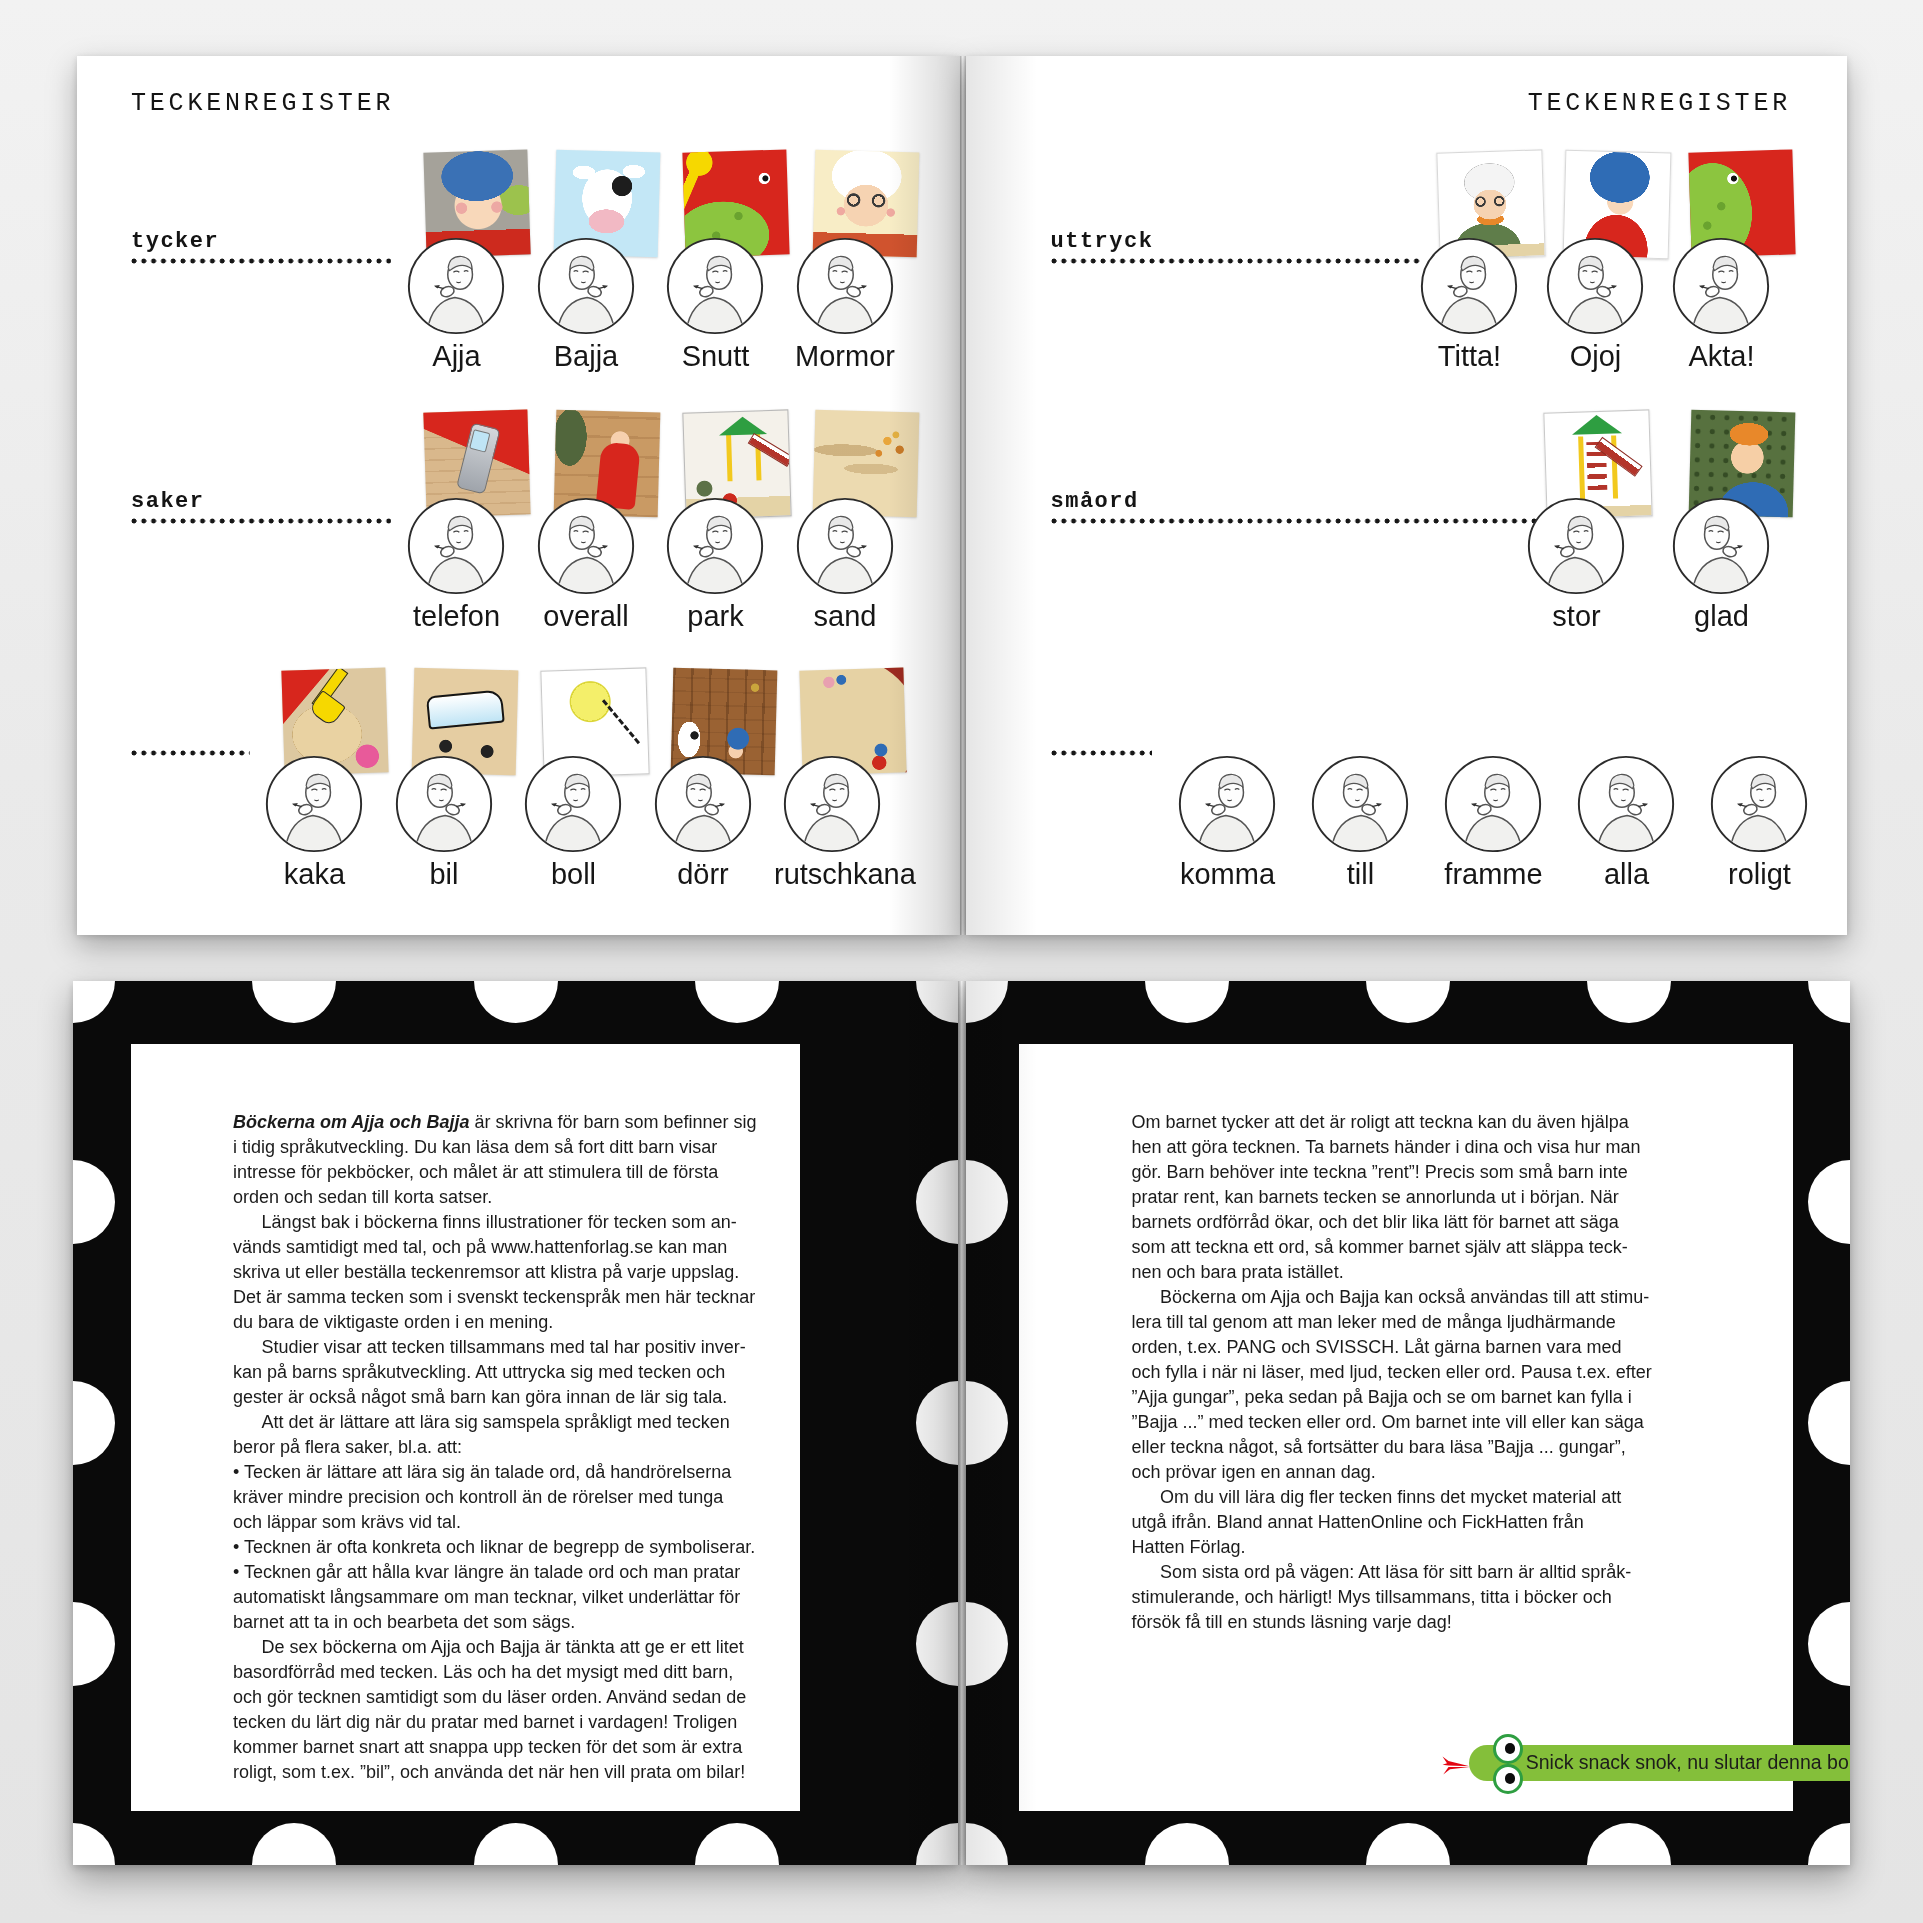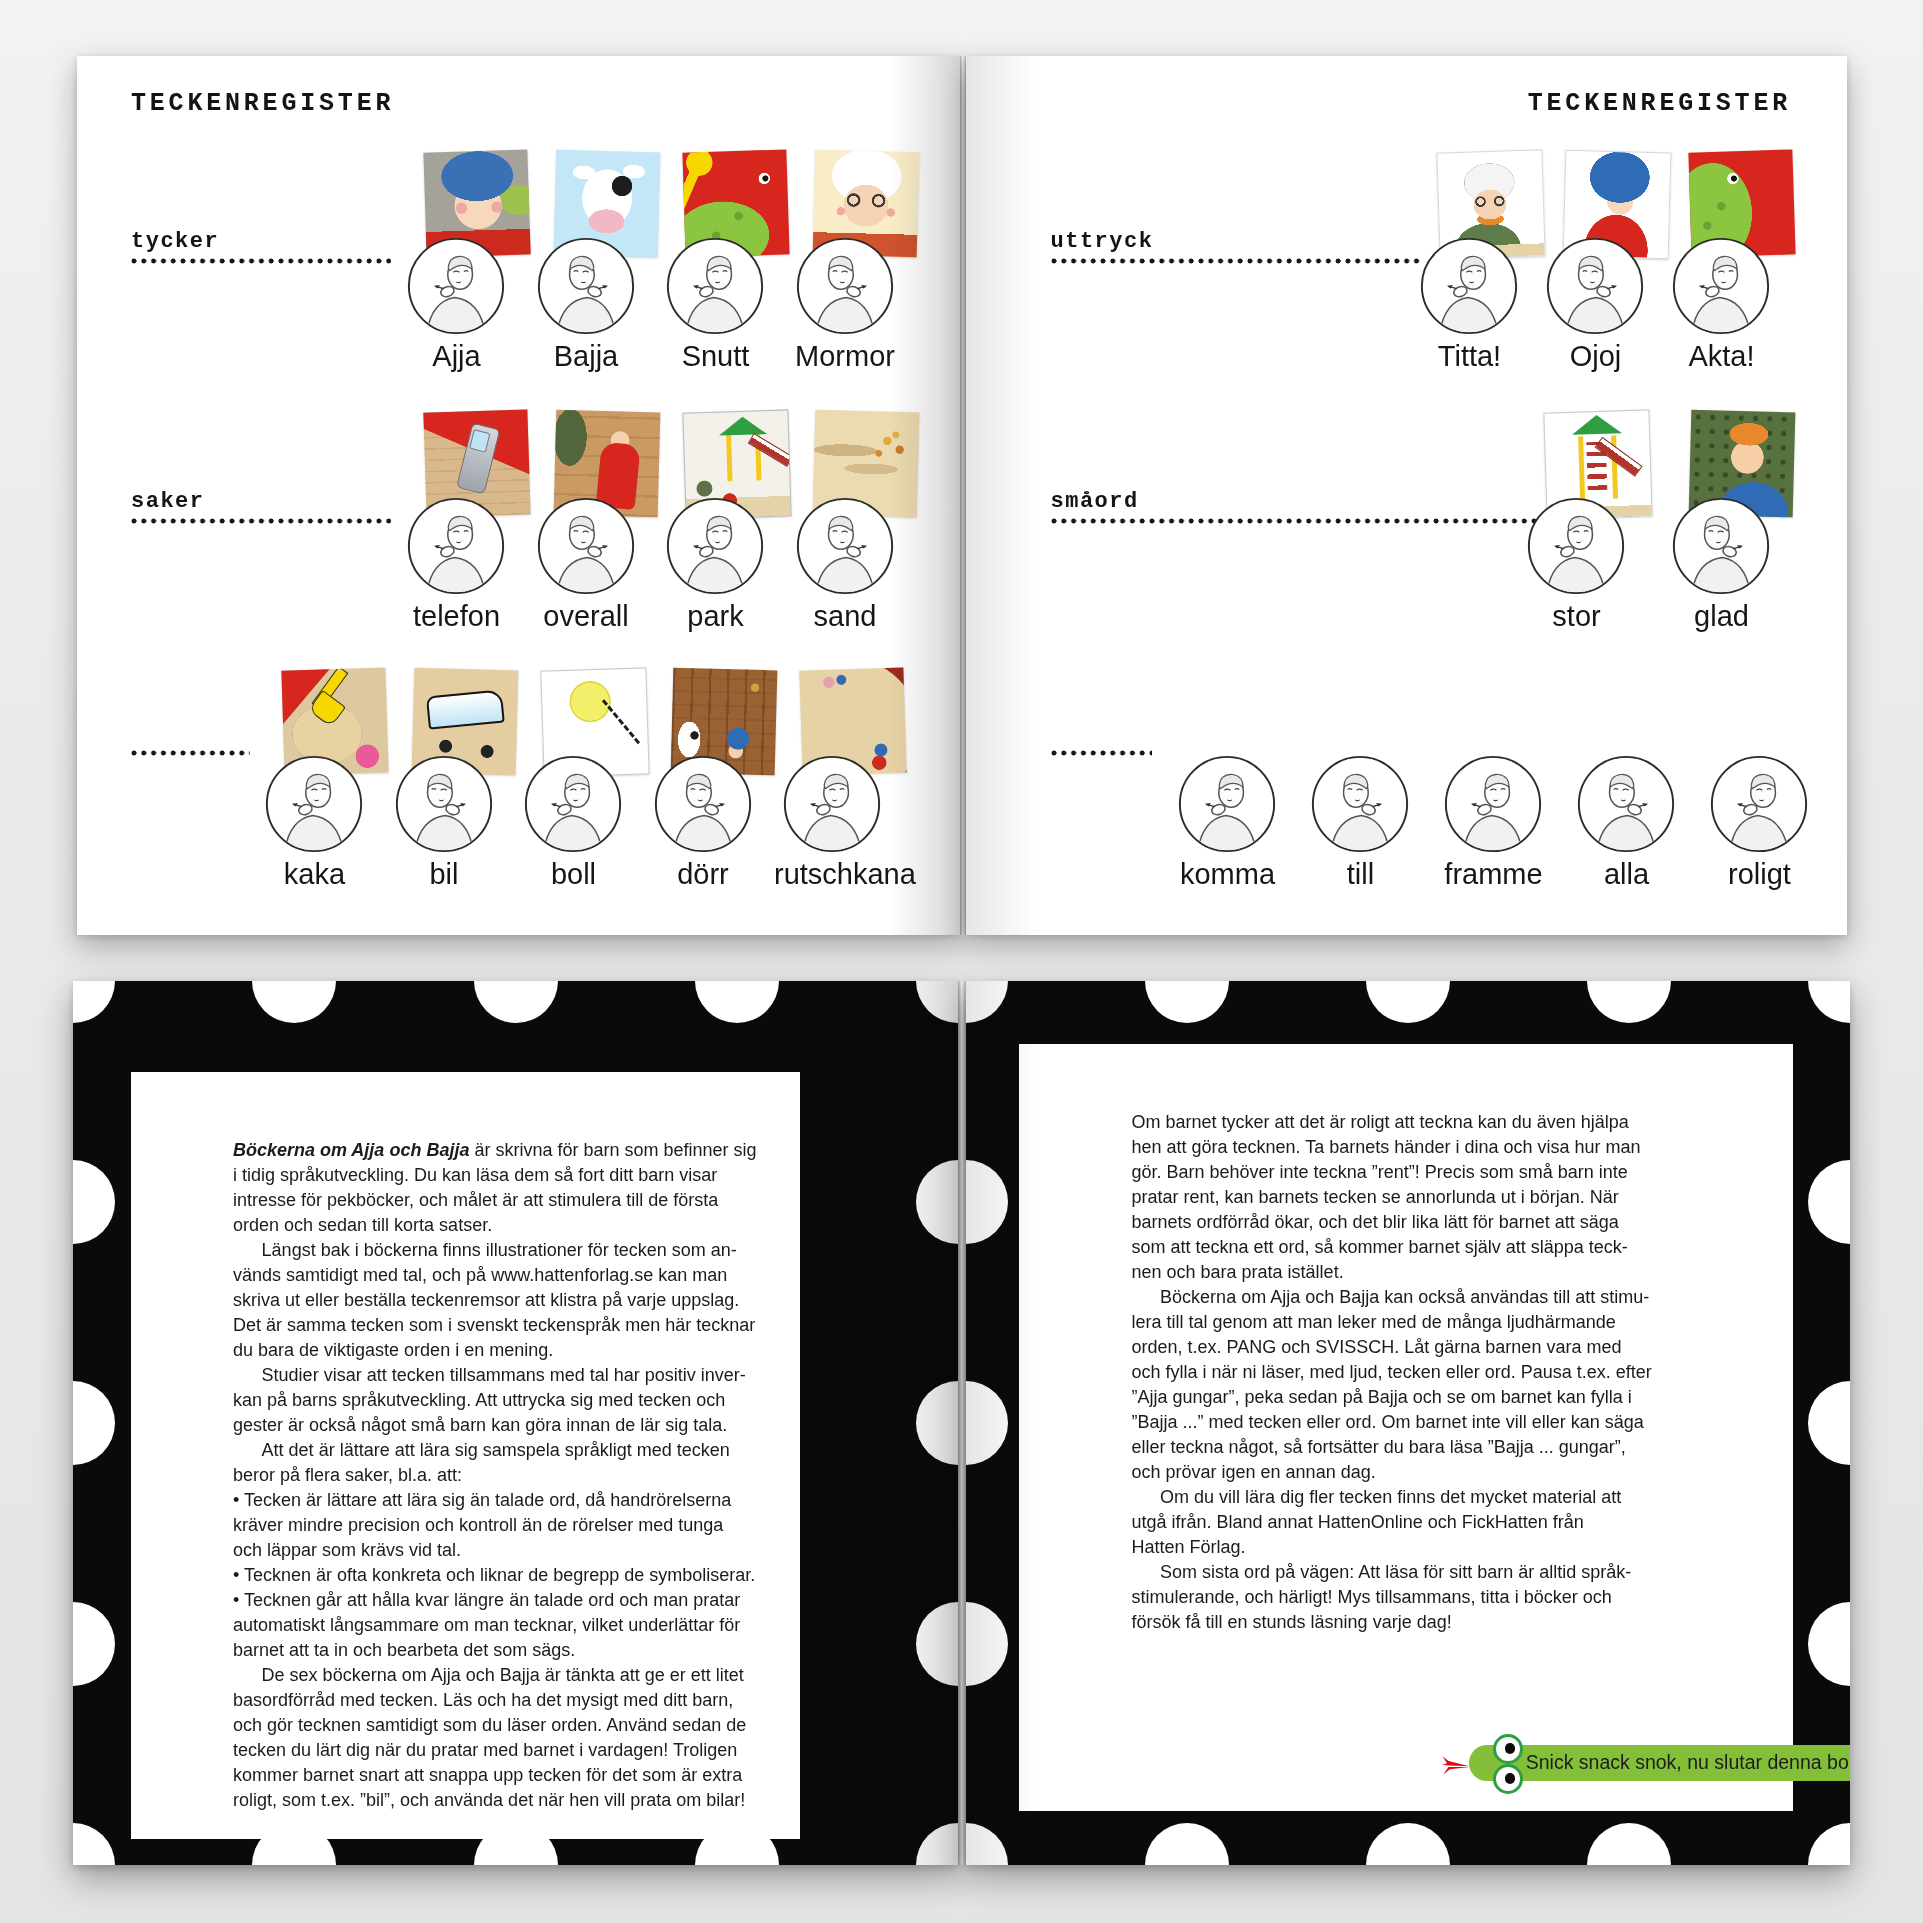--- a/index.html
+++ b/index.html
@@ -15,21 +15,21 @@
   
   .shade-r::after,.shade-l::before{content:'';position:absolute;top:0;bottom:0;width:71px;pointer-events:none;z-index:40;}
   .shade-r::after{right:0;background:linear-gradient(to right,rgba(0,0,0,0),rgba(0,0,0,.16));}
   .shade-l::before{left:0;background:linear-gradient(to left,rgba(0,0,0,0),rgba(0,0,0,.10));}
 
   
   #top-spread{left:77px;top:56px;width:1770px;height:879px;}
   #tr-left{width:883px;height:879px;}
   #tr-right{width:882px;height:879px;}
   .register-title{position:absolute;top:33px;margin:0;font-family:"Liberation Mono","DejaVu Sans Mono",monospace;
-    font-weight:700;font-size:25px;letter-spacing:3.8px;color:#141414;white-space:nowrap;}
+    font-weight:400;font-size:25px;letter-spacing:3.8px;color:#141414;white-space:nowrap;}
   #tr-left .register-title{left:54px;}
   #tr-right .register-title{right:56px;}
   .t-row{position:absolute;left:0;right:0;height:225px;}
   .row-label{position:absolute;top:78px;}
   .row-tag{font-family:"Liberation Mono","DejaVu Sans Mono",monospace;font-weight:700;font-size:22px;
     letter-spacing:1.5px;color:#141414;display:block;line-height:25.6px;}
   .leader{height:6px;margin-top:3px;
     background-image:radial-gradient(circle at 3px 3px,#161616 0 2.3px,transparent 2.7px);
     background-size:9.8px 6px;background-repeat:repeat-x;}
   .row-items{position:absolute;top:0;display:flex;}
@@ -181,21 +181,21 @@
 
   
   #bottom-spread{left:73px;top:981px;width:1777px;height:884px;}
   .bpage{position:relative;background:var(--frame-black);overflow:hidden;
     box-shadow:0 13.5px 32px rgba(0,0,0,.32),0 3px 7.5px rgba(0,0,0,.18);}
   #info-left{width:885px;height:884px;}
   #info-right{width:884px;height:884px;}
   #bottom-spread .gutter{width:7.5px;}
   .dot{position:absolute;width:84px;height:84px;border-radius:50%;background:#fff;}
   .panel{position:absolute;background:#fff;z-index:10;}
-  #info-left .panel{left:58px;top:63px;width:669px;height:767px;margin-top:28px;}
+  #info-left .panel{left:58px;top:63px;width:669px;height:767px;}
   #info-right .panel{left:53px;top:63px;width:774px;height:767px;}
   .body-text{position:absolute;top:66px;font-size:18px;line-height:25px;color:#1b1b1b;}
   #info-left .body-text{left:102px;right:30px;}
   #info-right .body-text{left:113px;right:27px;}
   .body-text p{margin:0;white-space:pre;}
   .body-text p.indent{text-indent:28.6px;}
   .lead-bi{font-weight:700;font-style:italic;}
 
   
   .snake{position:absolute;left:475px;top:1505px;right:0;height:65px;z-index:60;top:754px;}

